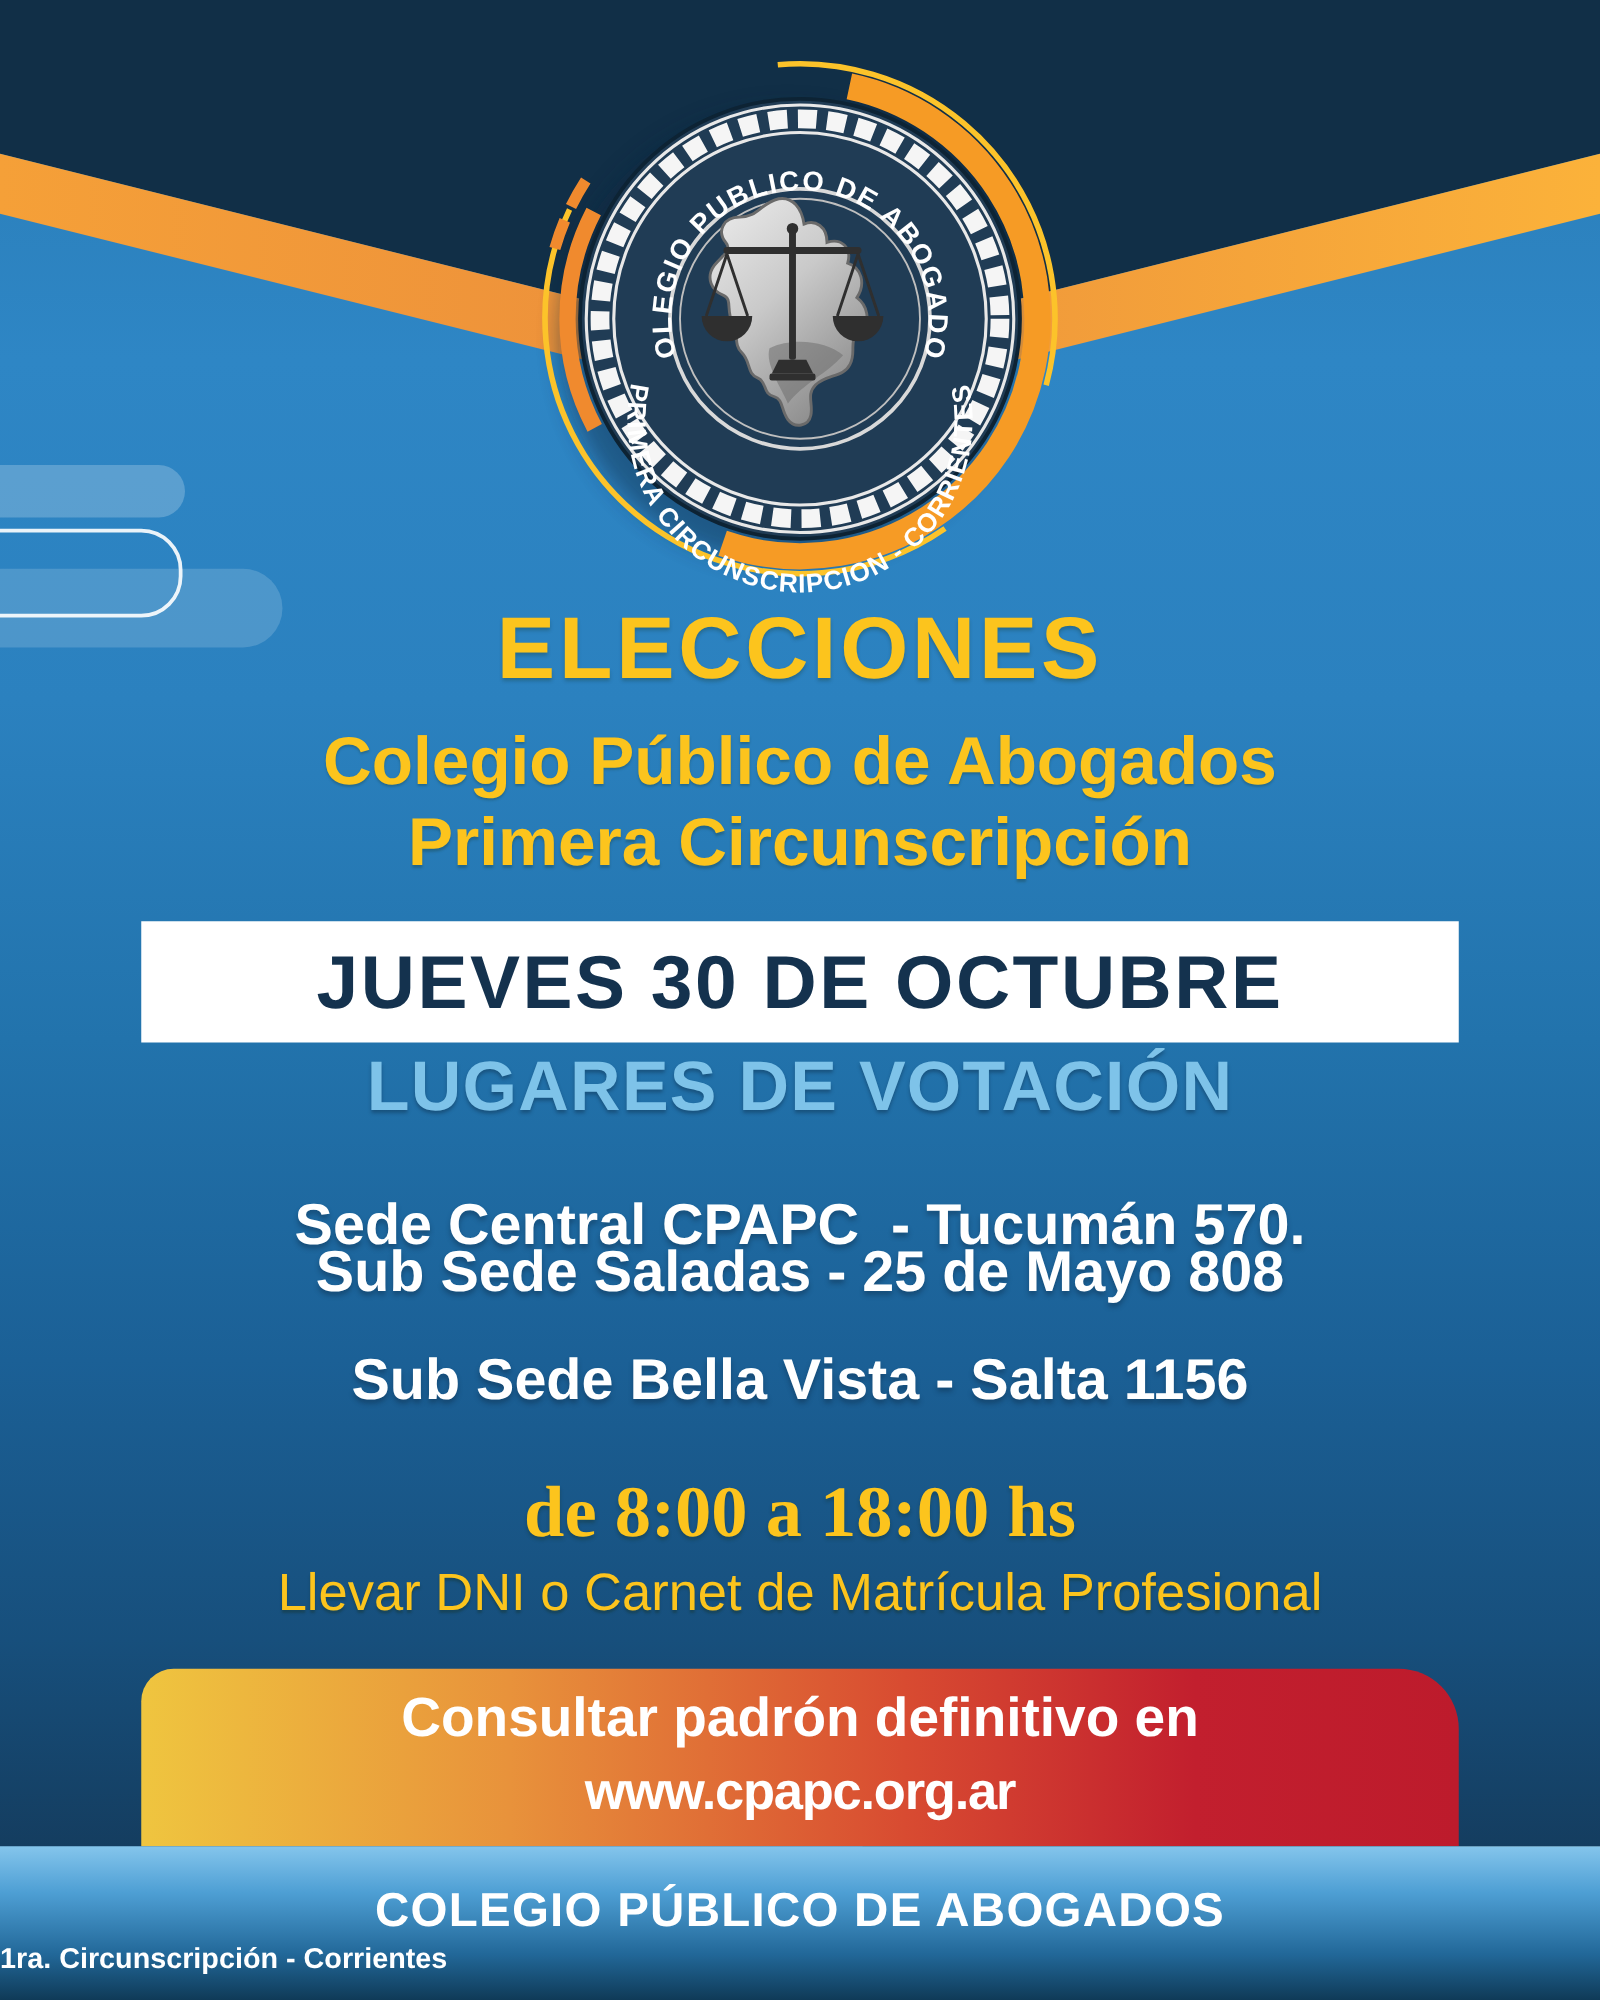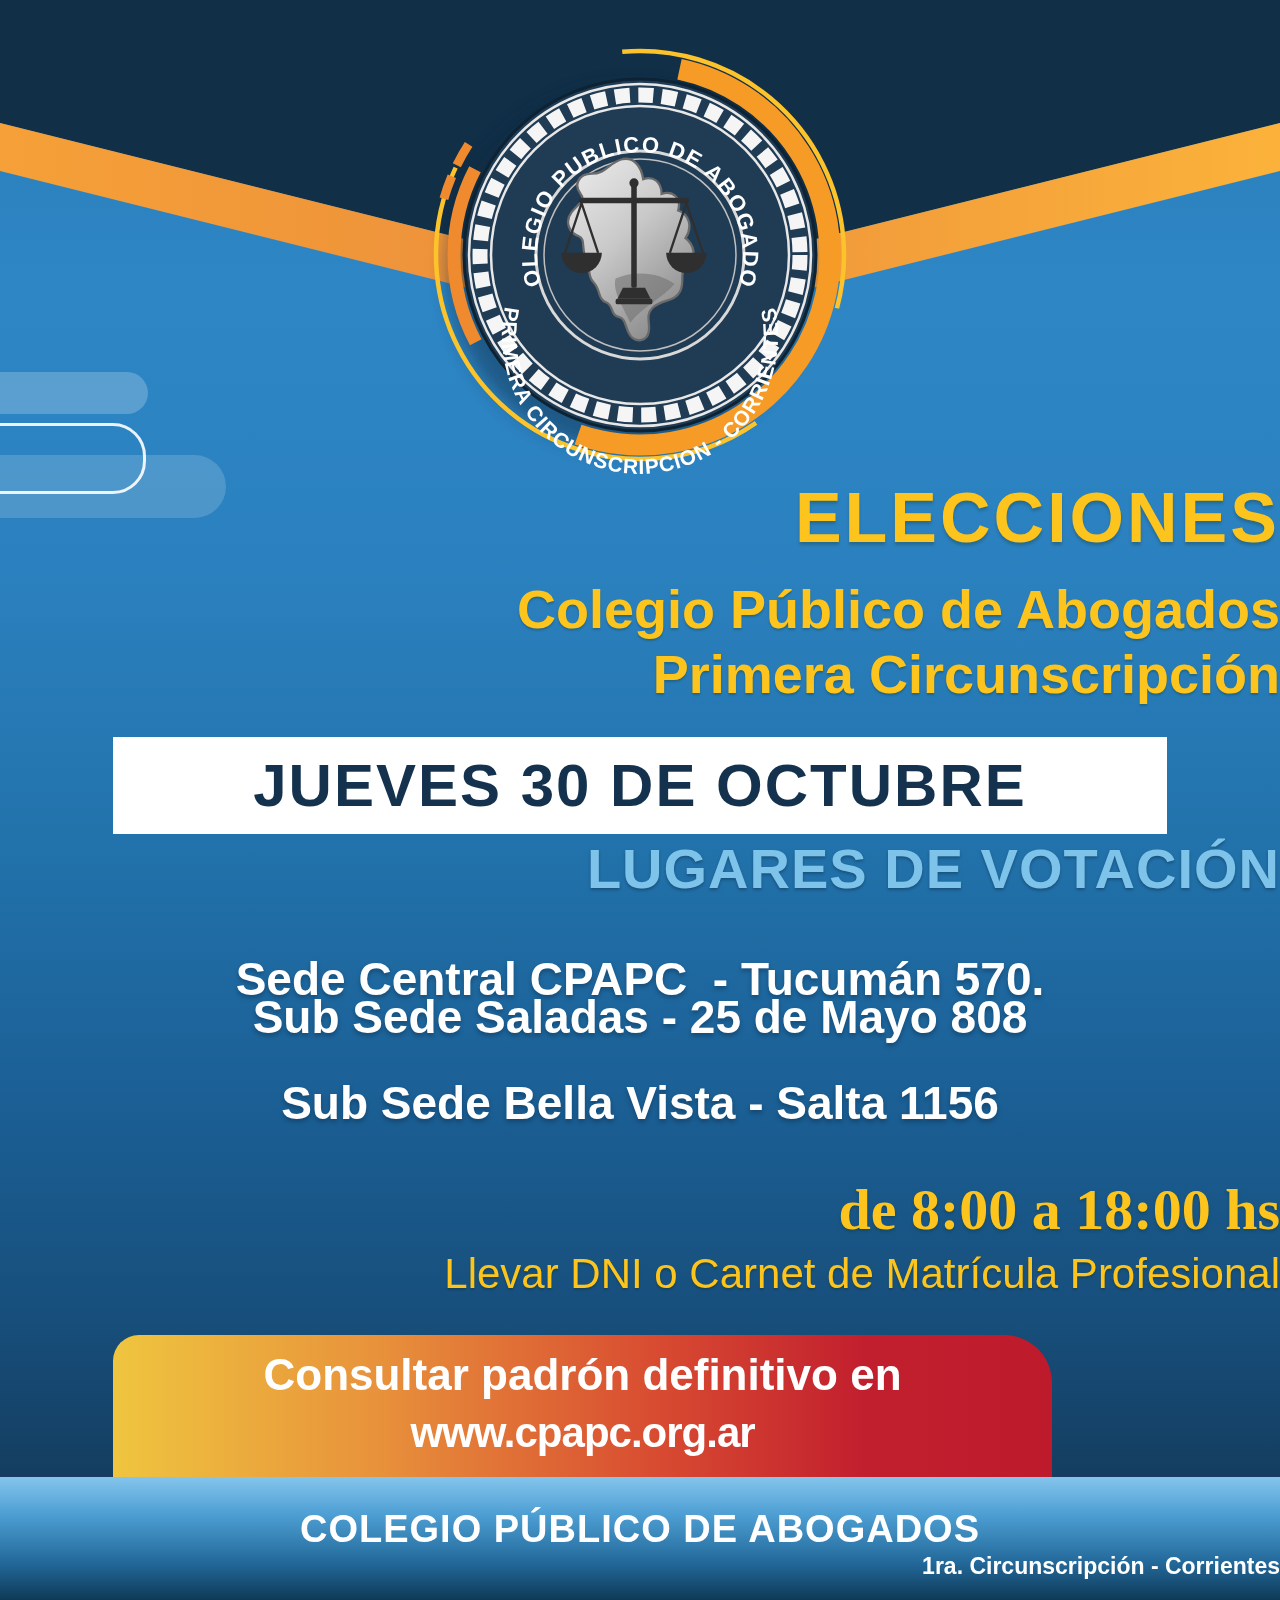--- a/index.html
+++ b/index.html
@@ -1,49 +1,49 @@
 <!DOCTYPE html>
 <html><head>
 <meta charset="utf-8">
 <style>
   html,body{margin:0;padding:0;background:#0b2238;}
   .poster{
     position:relative;width:1280px;height:1600px;overflow:hidden;
     font-family:"Liberation Sans","DejaVu Sans",sans-serif;
     background:linear-gradient(180deg,#2A7CB5 0%,#2E86C5 18%,#2B81BF 35%,#2273AC 52%,#1B6096 68%,#174F7C 82%,#143C5E 93%,#122F4C 100%);
   }
-  .abs{position:absolute;left:0;width:100%;text-align:right;}
+  .abs{position:absolute;left:0;width:100%;text-align:center;}
   .bg-top{position:absolute;left:0;top:0;}
   .streak{position:absolute;}
   .s1{left:-40px;top:372px;width:188px;height:42px;border-radius:21px;background:rgba(255,255,255,.22);}
   .s2{left:-60px;top:423px;width:200px;height:65px;border-radius:33px;border:3px solid rgba(255,255,255,.9);background:transparent;}
   .s3{left:-40px;top:455px;width:266px;height:63px;border-radius:32px;background:rgba(255,255,255,.16);}
   .title{top:478px;font-size:70px;font-weight:800;letter-spacing:3px;color:#FCC41D;text-shadow:0 3px 3px rgba(20,40,10,.25);}
   .sub1{top:578px;font-size:54px;font-weight:800;color:#FCC41D;text-shadow:0 2px 2px rgba(20,40,10,.25);}
   .sub2{top:643px;font-size:54px;font-weight:800;color:#FCC41D;text-shadow:0 2px 2px rgba(20,40,10,.25);}
   .date-banner{position:absolute;left:113px;top:737px;width:1054px;height:97px;background:#ffffff;
     display:flex;align-items:center;justify-content:center;}
   .date-banner span{font-size:60px;font-weight:800;letter-spacing:2px;color:#14324E;}
   .lugares{top:836px;font-size:56px;font-weight:800;letter-spacing:1px;color:#7EC3E9;text-shadow:0 2px 3px rgba(10,30,50,.35);}
   .loc{position:absolute;left:0;width:100%;text-align:center;font-size:46px;font-weight:700;color:#ffffff;
     text-shadow:0 3px 4px rgba(10,30,50,.35);white-space:pre-wrap;}
   .loc0{top:952px;} .loc1{top:990px;} .loc2{top:1076px;}
   .hours{top:1176px;font-size:58px;font-weight:800;color:#FCC41D;text-shadow:0 2px 3px rgba(20,40,10,.3);font-family:Liberation Serif, serif;}
   .llevar{top:1250px;font-size:42px;font-weight:400;color:#FCC41D;text-shadow:0 2px 2px rgba(20,40,10,.3);}
-  .cta{position:absolute;left:113px;top:1335px;width:939px;height:142px;
+  .cta{position:absolute;left:113px;top:1335px;width:1054px;height:142px;
     border-radius:26px 48px 0 0;
     background:linear-gradient(90deg,#EFC53F 0%,#E8923B 28%,#D84B31 58%,#C21F2E 80%,#BD1B2C 100%);
     display:flex;flex-direction:column;align-items:center;justify-content:center;}
   .cta-line1{font-size:44px;font-weight:600;color:#ffffff;line-height:54px;}
   .cta-url{font-size:42px;font-weight:700;color:#ffffff;line-height:62px;letter-spacing:-1px;}
   .shadow-strip{position:absolute;left:690px;top:1477px;width:590px;height:12px;background:#1E1E1C;}
   .footer{position:absolute;left:0;top:1477px;width:1280px;height:123px;
     background:linear-gradient(180deg,#84C5EC 0%,#4E9FD4 30%,#226899 70%,#0F3A57 100%);}
   .footer-title{top:31px;font-size:38px;font-weight:800;letter-spacing:1px;color:#ffffff;position:absolute;left:0;width:100%;text-align:center;}
-  .footer-sub{top:76px;font-size:23px;font-weight:700;color:#ffffff;position:absolute;left:0;width:100%;text-align:right;}
+  .footer-sub{top:76px;font-size:23px;font-weight:700;color:#ffffff;position:absolute;left:0;width:100%;text-align:left;}
   .logo-svg{position:absolute;left:405px;top:20px;}
 </style>
 </head>
 <body>
 
 <div class="poster">
 
   <svg class="bg-top" width="1280" height="480" viewBox="0 0 1280 480">
     <defs>
       <linearGradient id="ribbon" x1="0" y1="0" x2="1280" y2="0" gradientUnits="userSpaceOnUse">

